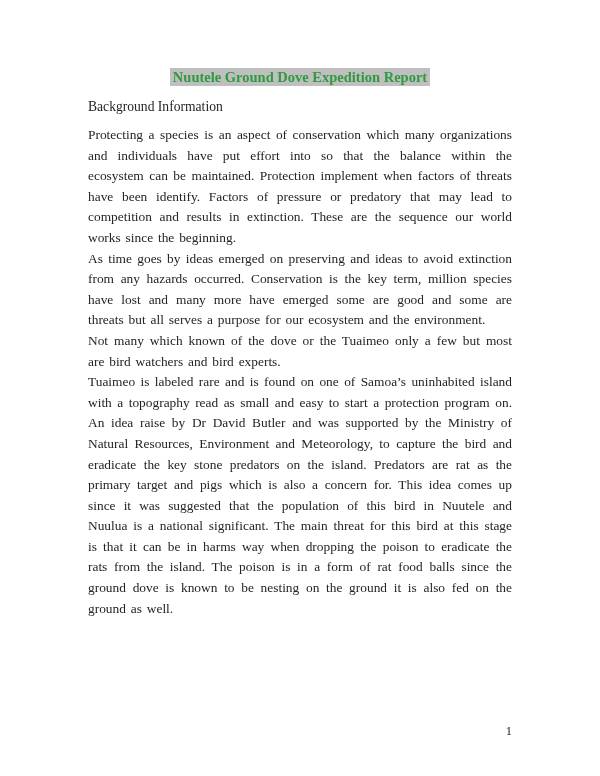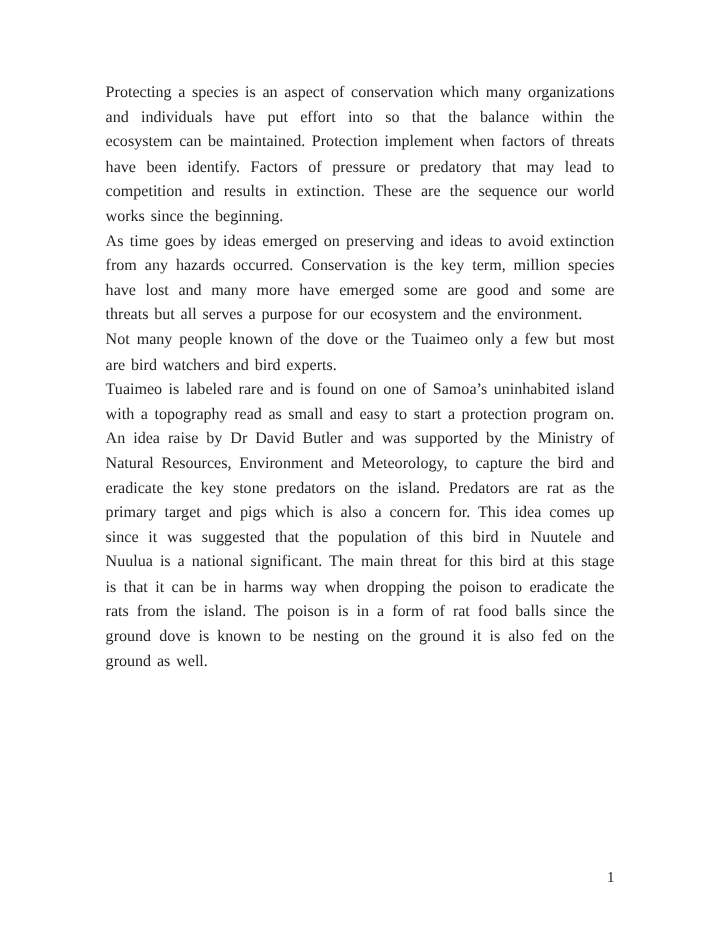--- a/index.html
+++ b/index.html
@@ -56,24 +56,28 @@
     bottom:37px;
     font-size:12.5px;
     color:var(--body-ink);
   }
 </style>
 </head>
 <body>
 
 <div class="page">
 
+  <div class="title-row">
+    <span class="doc-title">Nuutele Ground Dove Expedition Report</span>
+  </div>
 
+  <h2 class="section-heading">Background Information</h2>
 
   <div class="body-text">
       <p>Protecting a species is an aspect of conservation which many organizations and individuals have put effort into so that the balance within the ecosystem can be maintained. Protection implement when factors of threats have been identify. Factors of pressure or predatory that may lead to competition and results in extinction. These are the sequence our world works since the beginning.</p>
       <p>As time goes by ideas emerged on preserving and ideas to avoid extinction from any hazards occurred. Conservation is the key term, million species have lost and many more have emerged some are good and some are threats but all serves a purpose for our ecosystem and the environment.</p>
-      <p>Not many people known of the dove or the Tuaimeo only a few but most are bird watchers and bird experts.</p>
+      <p>Not many which known of the dove or the Tuaimeo only a few but most are bird watchers and bird experts.</p>
       <p>Tuaimeo is labeled rare and is found on one of Samoa’s uninhabited island with a topography read as small and easy to start a protection program on. An idea raise by Dr David Butler and was supported by the Ministry of Natural Resources, Environment and Meteorology, to capture the bird and eradicate the key stone predators on the island. Predators are rat as the primary target and pigs which is also a concern for. This idea comes up since it was suggested that the population of this bird in Nuutele and Nuulua is a national significant. The main threat for this bird at this stage is that it can be in harms way when dropping the poison to eradicate the rats from the island. The poison is in a form of rat food balls since the ground dove is known to be nesting on the ground it is also fed on the ground as well.</p>
     </div>
 
   <div class="page-number">1</div>
 
 </div>
 
 </body></html>

